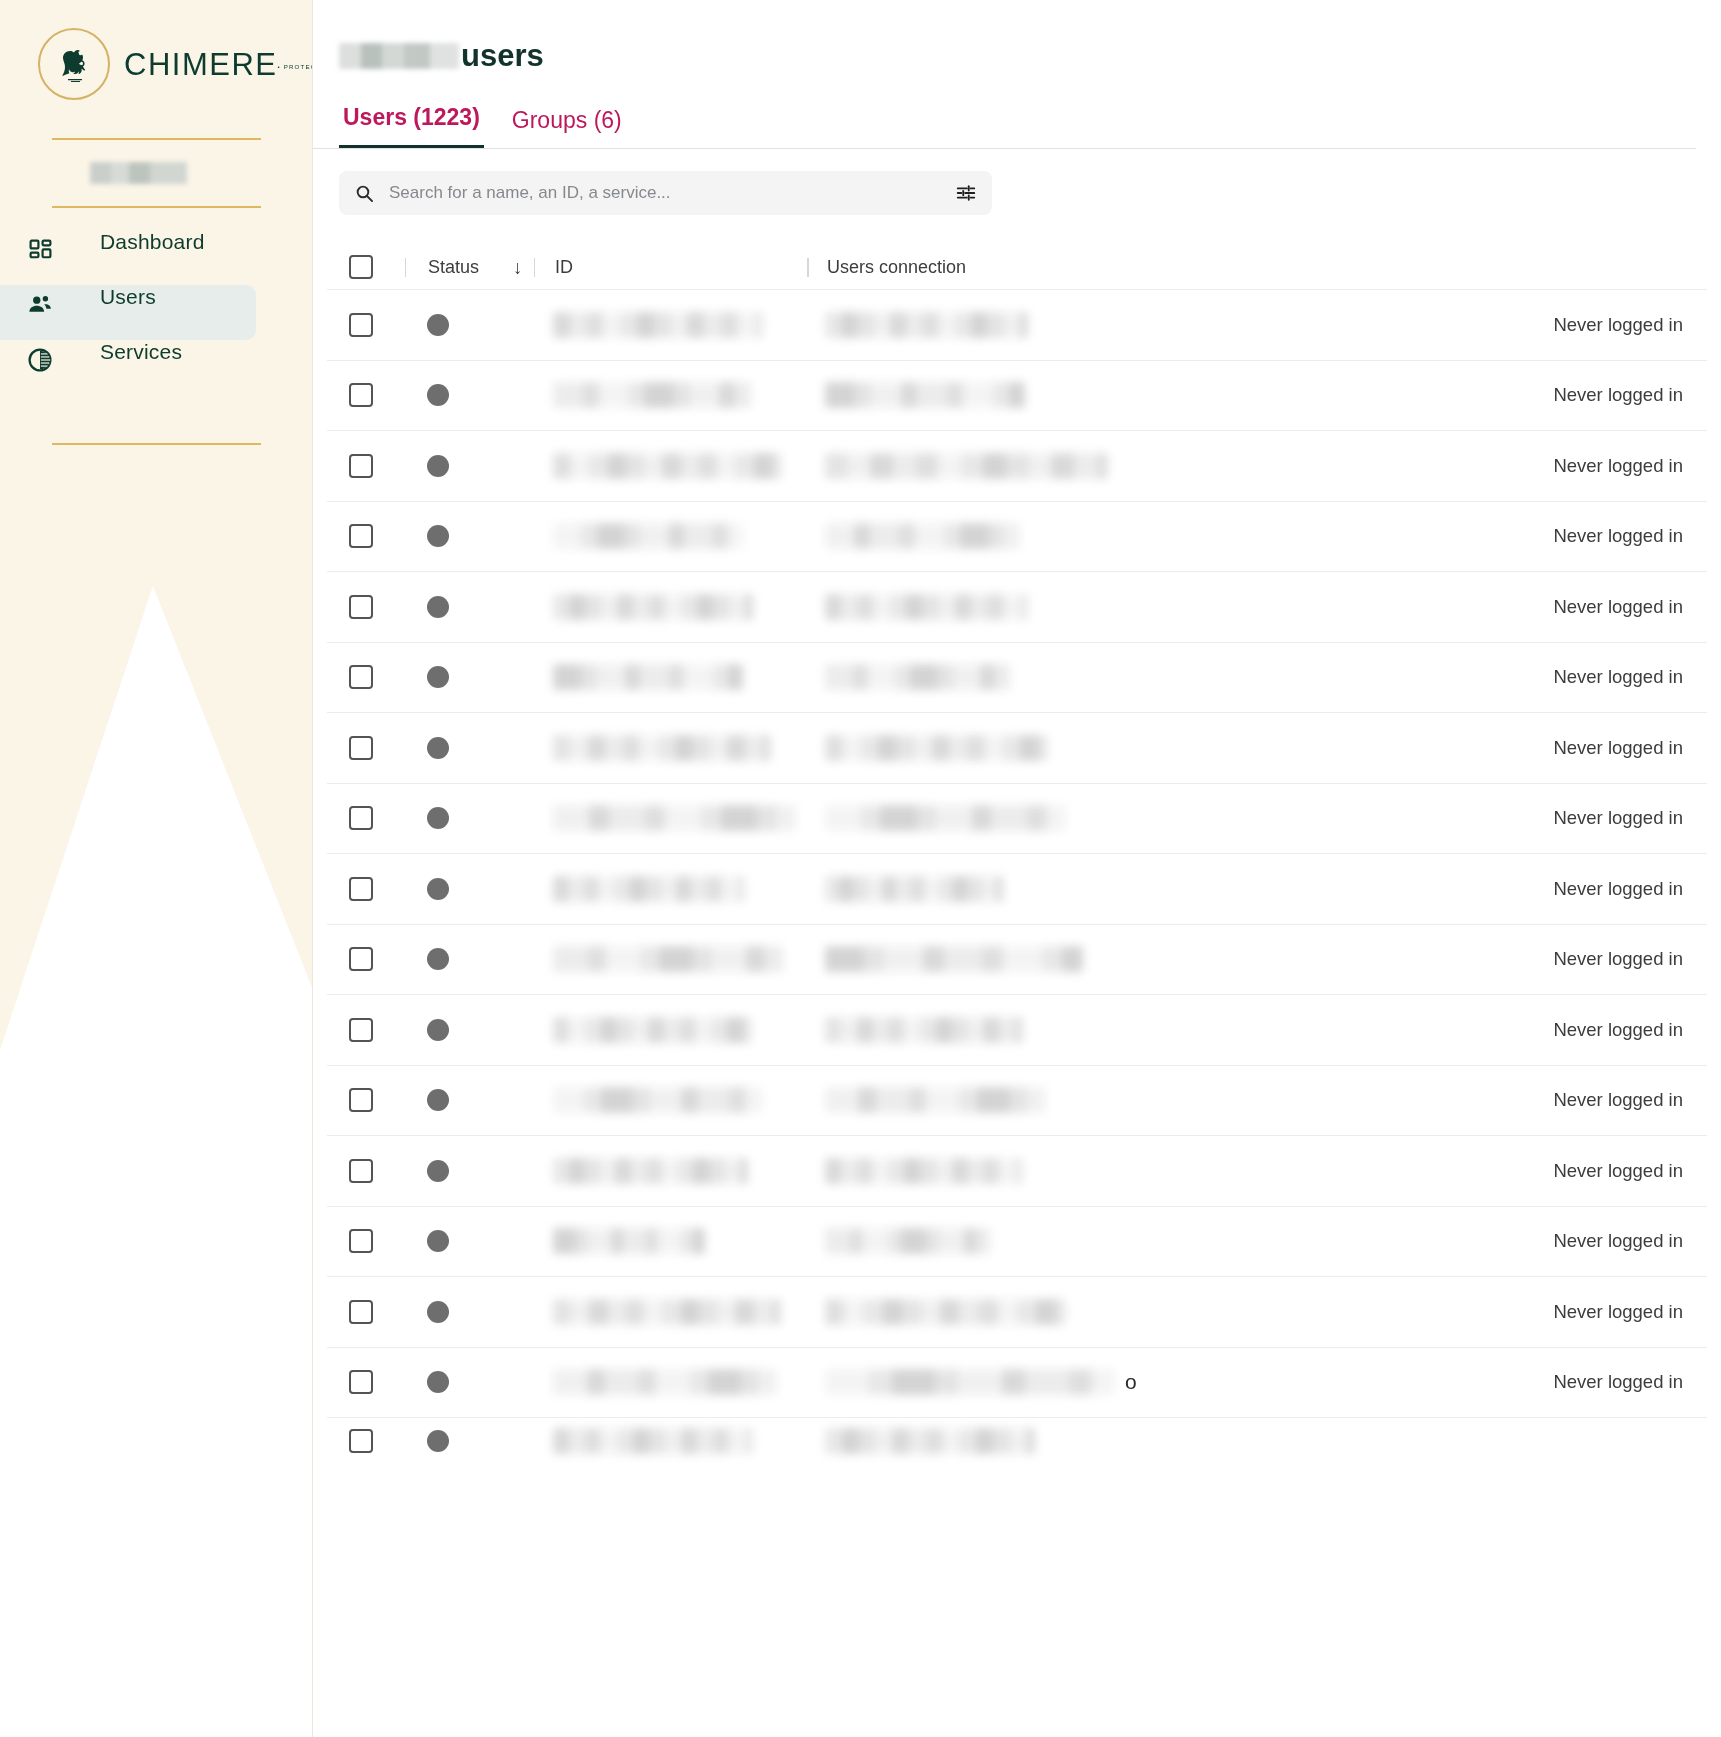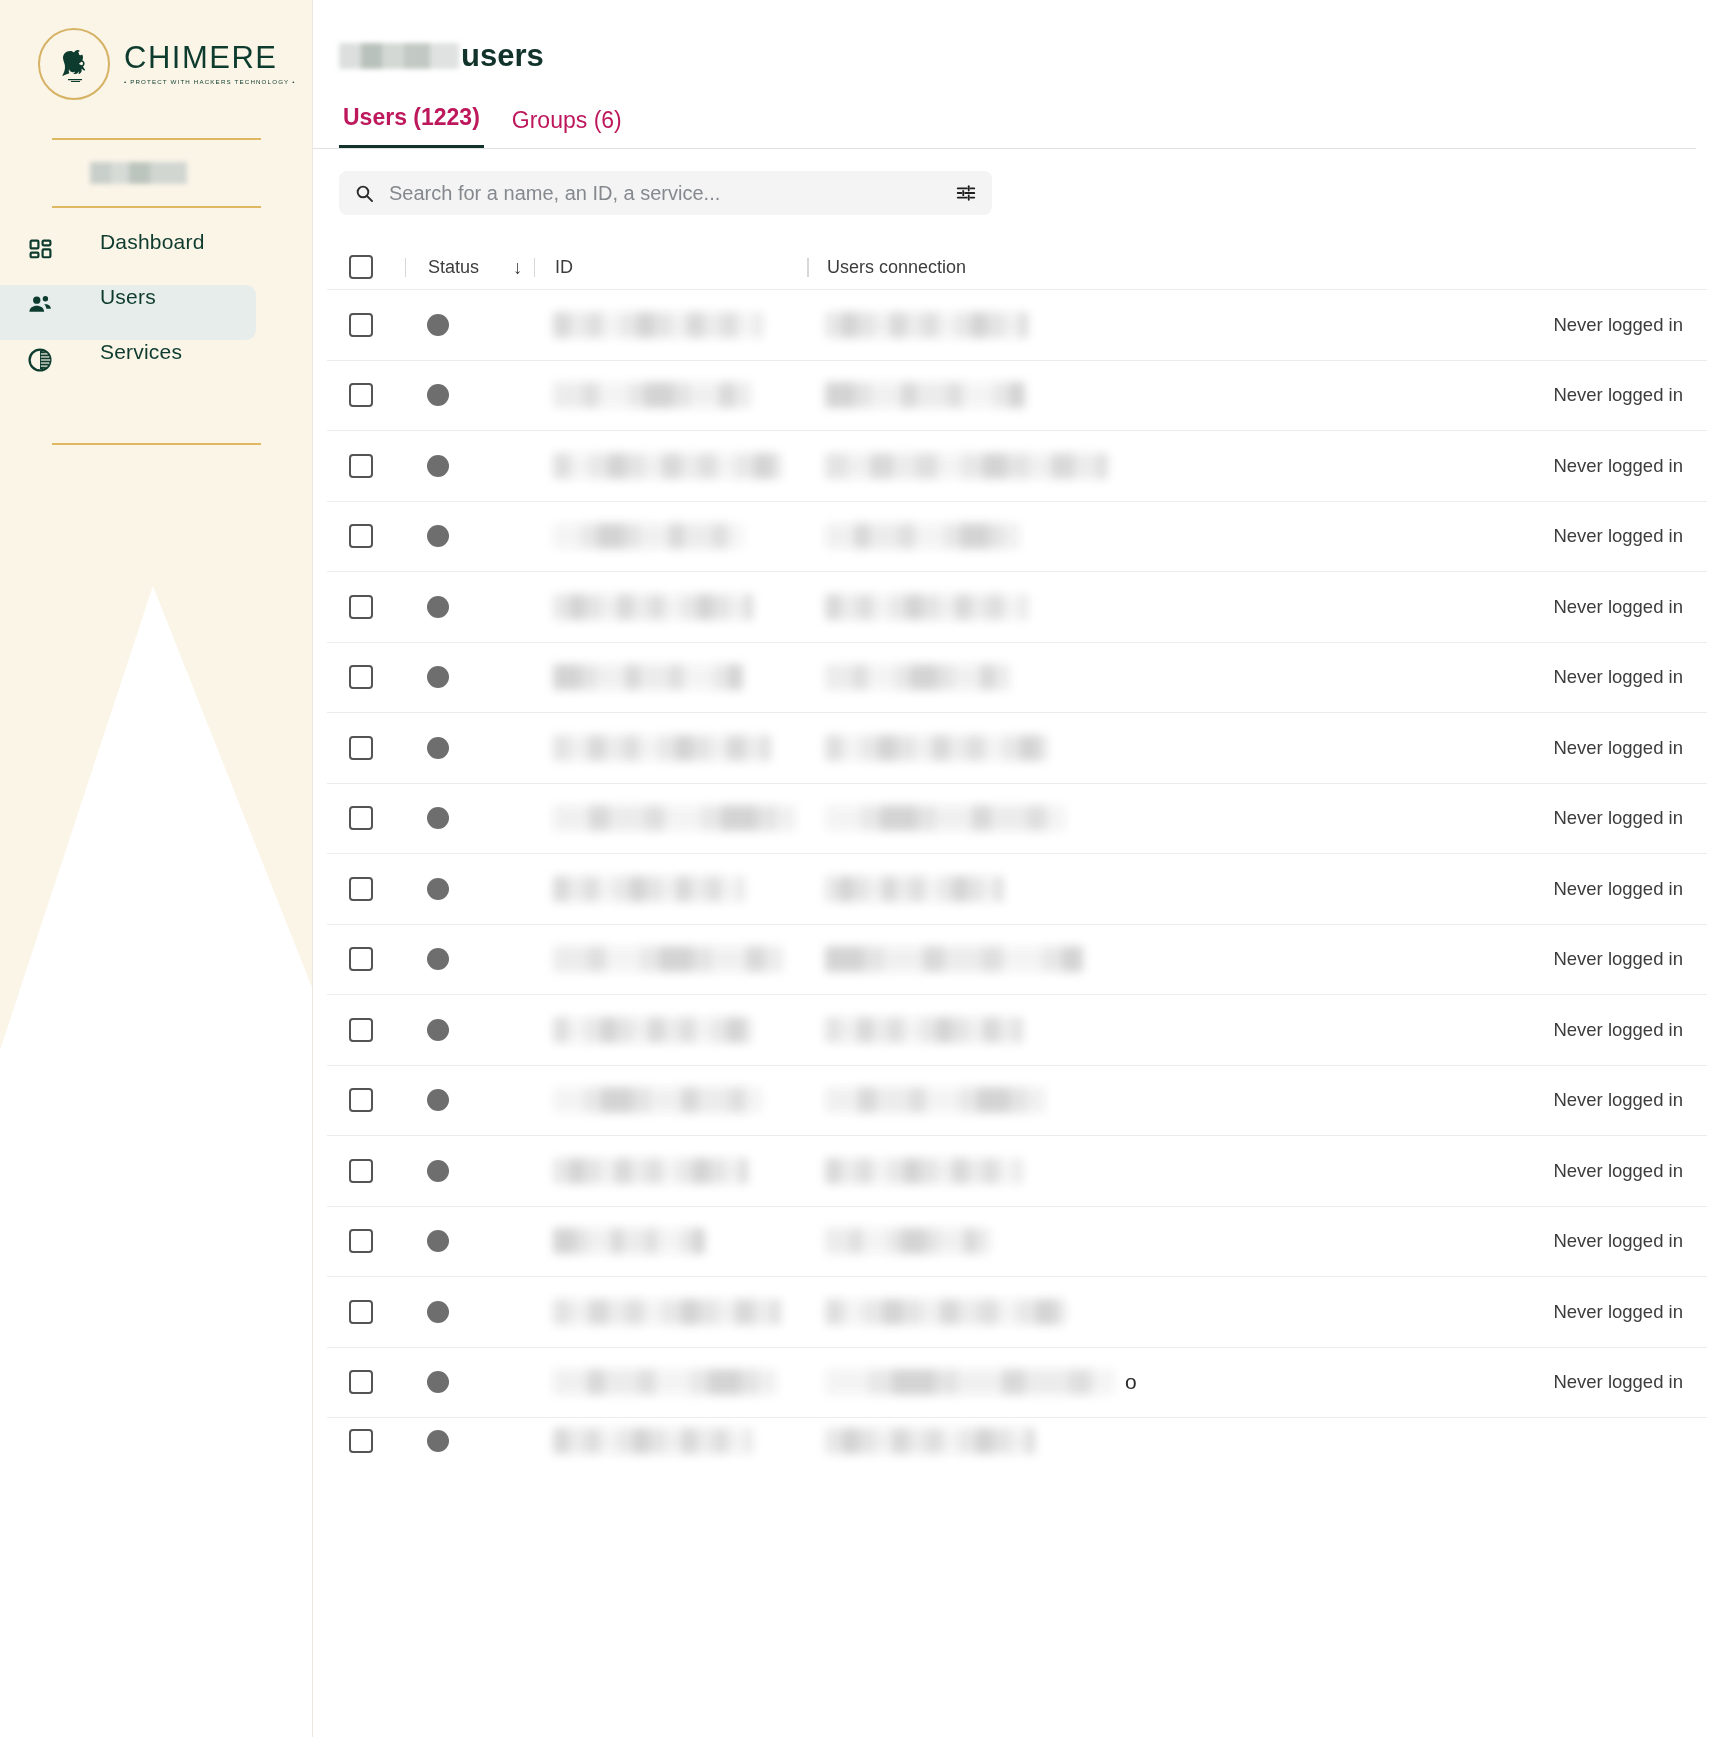--- a/index.html
+++ b/index.html
@@ -52,21 +52,21 @@
     height: 110px;
   }
   .logo-mark {
     width: 72px; height: 72px;
     border-radius: 50%;
     border: 2px solid #d6b264;
     background: #fbf5e8;
     display: flex; align-items: center; justify-content: center;
     flex: 0 0 72px;
   }
-  .logo-text { display: flex; flex-direction: column; line-height: 1; }
+  .logo-text { display: flex; line-height: 1; align-items: center; }
   .logo-name {
     font-size: 31px;
     letter-spacing: 1.5px;
     color: #0d3b2e;
     font-weight: 400;
   }
   .logo-tag {
     font-size: 6.2px;
     letter-spacing: 1.15px;
     color: #0d3b2e;
@@ -175,21 +175,21 @@
     display: flex;
     align-items: center;
     padding: 0 14px;
   }
   .search-icon { flex: 0 0 22px; display:flex; align-items:center; justify-content:center; }
   .search-input {
     flex: 1 1 auto;
     border: none;
     outline: none;
     background: transparent;
-    font-size: 20px;
+    font-size: 17px;
     color: #6c7075;
     font-family: "Liberation Sans", sans-serif;
     padding-left: 14px;
   }
   .search-input::placeholder { color: #85898e; }
   .filter-icon { flex: 0 0 24px; display:flex; align-items:center; justify-content:center; cursor:pointer; }
 
   
   .table { margin: 30px 0 0 14px; width: 1380px; }
   .thead {

